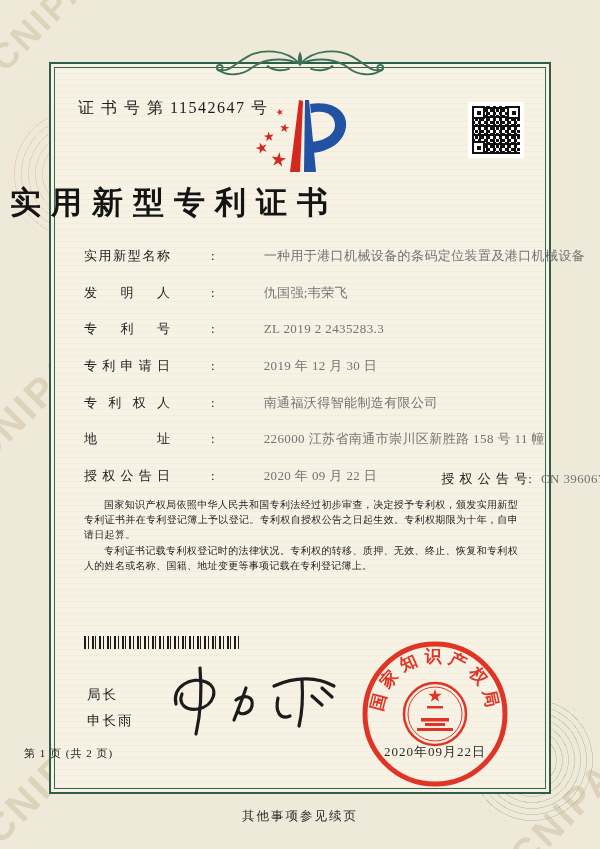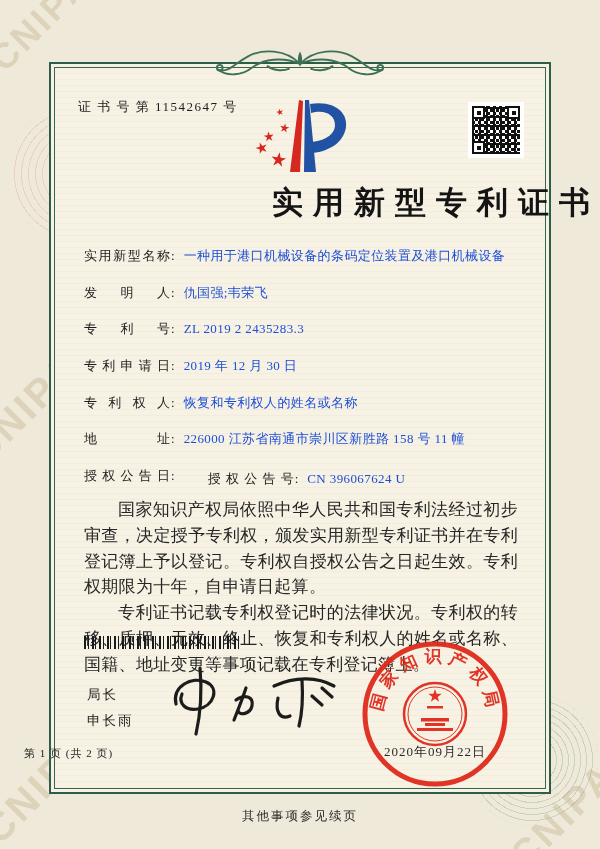--- a/index.html
+++ b/index.html
@@ -36,21 +36,21 @@
   }
   .frame-inner {
     position:absolute; inset:3px; border:1px solid #35674f;
     background:
       repeating-linear-gradient(0deg, rgba(120,160,135,0.06) 0 1px, transparent 1px 6px);
   }
   .ornament { position:absolute; left:205px; top:45px; width:190px; height:34px; z-index:4; }
   
   .cert-no {
     position:absolute; left:78px; top:98px; z-index:5;
-    font-size:13px; letter-spacing:1.5px; color:#1d1d1d;
+    font-size:16px; letter-spacing:1.5px; color:#1d1d1d;
   }
   .logo { position:absolute; left:240px; top:94px; width:120px; height:84px; z-index:5; }
   .logo svg { position:absolute; inset:0; }
   .logo .star { position:absolute; color:#d5281f; line-height:1; z-index:2; }
   .qr {
     position:absolute; left:468px; top:102px; width:56px; height:56px;
     background:#fff; padding:4px; z-index:5;
   }
   .qr-mod {
     position:relative; width:100%; height:100%;
@@ -58,37 +58,37 @@
       repeating-linear-gradient(90deg, #111 0 2px, transparent 2px 7px),
       repeating-linear-gradient(0deg, #111 0 2px, transparent 2px 9px),
       conic-gradient(#111 25%, transparent 0 50%, #111 0 75%, transparent 0);
     background-size:auto, auto, 6px 6px;
   }
   .fp { position:absolute; width:13px; height:13px; border:2px solid #111; background:#fff; }
   .fp::after { content:""; position:absolute; left:2.5px; top:2.5px; width:4px; height:4px; background:#111; }
   .fp.tl { left:0; top:0; } .fp.tr { right:0; top:0; } .fp.bl { left:0; bottom:0; }
   .title {
     position:absolute; left:0; right:0; top:182px; z-index:5;
-    text-align:right; font-size:31px; font-weight:bold; color:#141414;
+    text-align:left; font-size:31px; font-weight:bold; color:#141414;
     letter-spacing:10px; text-indent:10px;
   }
   
   .fields { position:absolute; left:84px; top:238px; width:440px; z-index:5; font-size:13px; }
-  .frow { height:36.6px; display:flex; align-items:center; white-space:nowrap; }
+  .frow { height:36.6px; display:flex; align-items:center; white-space:nowrap;gap:40px; }
   .f-label {
     display:inline-block; width:86px; text-align:justify; text-align-last:justify;
     color:#1d1d1d; flex:none;
   }
   .colon { margin:0 9px 0 1px; }
-  .f-value { color:#1d4ed8; letter-spacing:0.4px; }
+  .f-value { color:#737373; letter-spacing:0.4px; }
   .pairB { display:flex; align-items:center; margin-left:24px;margin-top:7px; }
   
   .paras { position:absolute; left:84px; top:497px; width:434px; z-index:5; }
   .paras p {
-    font-size:17px; line-height:1.52; text-indent:2em; text-align:justify;
+    font-size:10px; line-height:1.52; text-indent:2em; text-align:justify;
     color:#252525; letter-spacing:0.3px;
   }
   
   .barcode {
     position:absolute; left:84px; top:636px; width:156px; height:13px; z-index:5;
     background:repeating-linear-gradient(90deg,
       #1b1b1b 0 2px, transparent 2px 4px,
       #1b1b1b 4px 5px, transparent 5px 8px,
       #1b1b1b 8px 10px, transparent 10px 11px,
       #1b1b1b 11px 12px, transparent 12px 15px);
@@ -179,30 +179,31 @@
       <span class="f-value">ZL 2019 2 2435283.3</span>
     </div>
     <div class="frow">
       <span class="f-label">专利申请日</span>
         <span class="colon">:</span>
       <span class="f-value">2019 年 12 月 30 日</span>
     </div>
     <div class="frow">
       <span class="f-label">专利权人</span>
         <span class="colon">:</span>
-      <span class="f-value">恢复和专利权人的姓名或名称</span>
+      <span class="f-value">南通福沃得智能制造有限公司</span>
     </div>
     <div class="frow">
       <span class="f-label">地址</span>
         <span class="colon">:</span>
       <span class="f-value">226000 江苏省南通市崇川区新胜路 158 号 11 幢</span>
     </div>
     <div class="frow">
       <span class="f-label">授权公告日</span>
         <span class="colon">:</span>
+      <span class="f-value">2020 年 09 月 22 日</span>
       <span class="pairB">
         <span class="f-label">授权公告号</span>
           <span class="colon">:</span>
         <span class="f-value">CN 396067624 U</span>
       </span>
     </div>
   </div>
 
   <div class="paras">
     <p>国家知识产权局依照中华人民共和国专利法经过初步审查，决定授予专利权，颁发实用新型专利证书并在专利登记簿上予以登记。专利权自授权公告之日起生效。专利权期限为十年，自申请日起算。</p>

